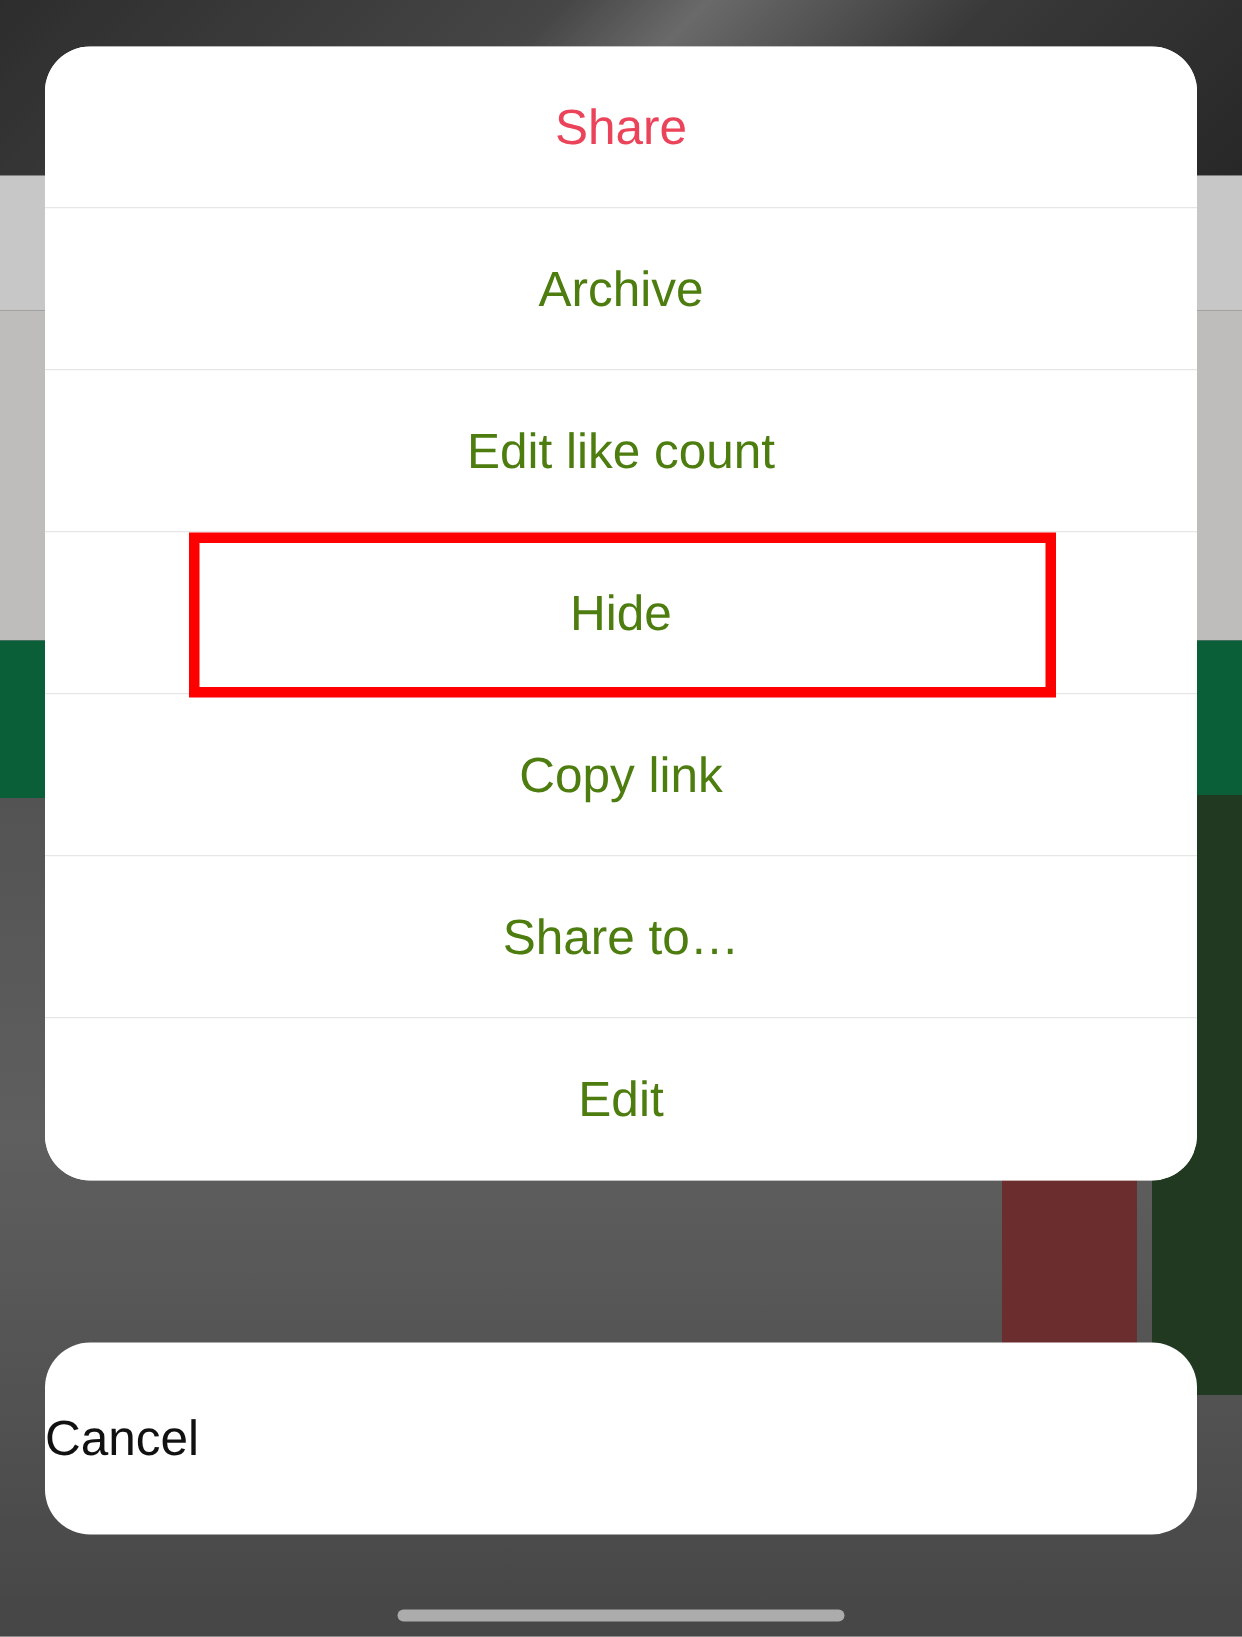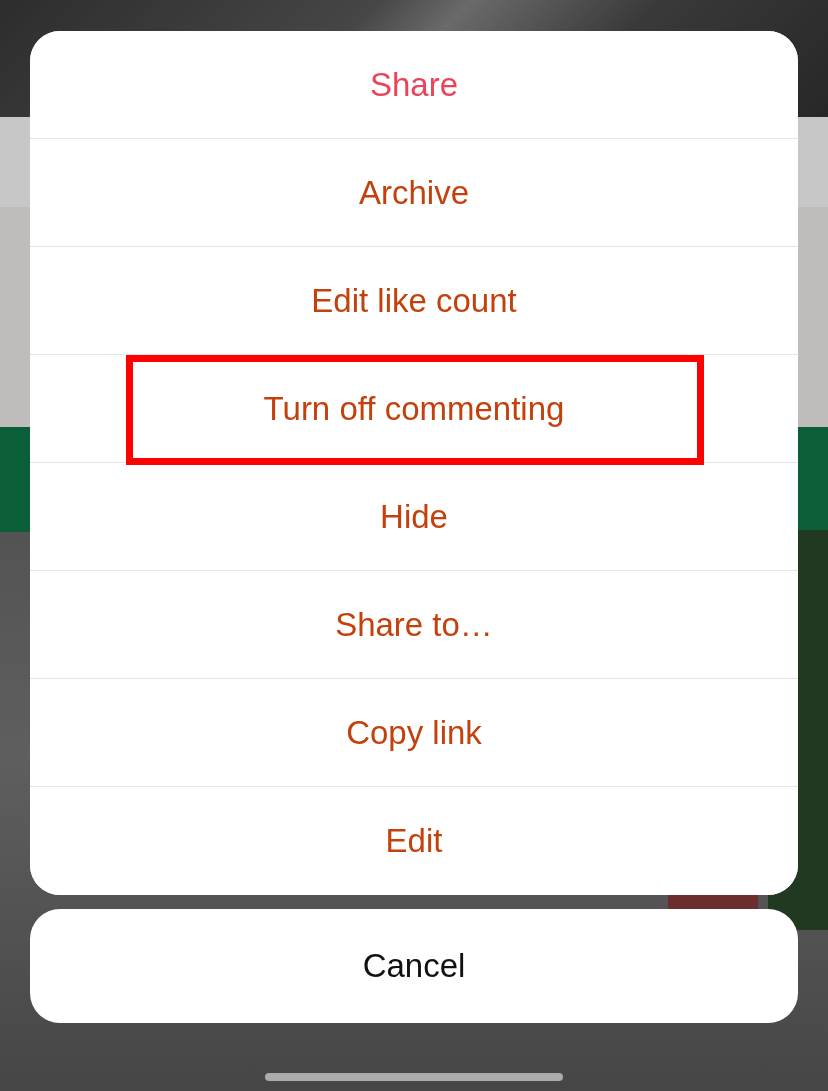--- a/index.html
+++ b/index.html
@@ -72,21 +72,21 @@
       background: #ffffff;
       border-radius: 30px;
       overflow: hidden;
     }
     .menu-item {
       height: 108px;
       display: flex;
       align-items: center;
       justify-content: center;
       font-size: 33px;
-      color: #c2410c;
+      color: #4d7c0f;
       border-bottom: 1px solid #e6e6e6;
       cursor: pointer;
       background: #ffffff;
       position: relative;
     }
     .menu-item:last-child {
       border-bottom: none;
     }
     .menu-item.destructive {
       color: #eb445a;
@@ -99,26 +99,25 @@
       width: 578px;
       top: 355px;
       height: 110px;
       z-index: 50;
     }
     .cancel-btn {
       position: absolute;
       left: 30px;
       right: 30px;
       bottom: 68px;
-      height: 114px;
+      height: 128px;
       background: #ffffff;
       border-radius: 30px;
       display: flex;
       align-items: center;
-      justify-content: center;
       font-size: 33px;
       color: #111111;
       cursor: pointer;
     }
     .home-indicator {
       position: absolute;
       bottom: 10px;
       left: 50%;
       transform: translateX(-50%);
       width: 298px;
@@ -145,30 +144,27 @@
   <div class="menu-item destructive">
     <span>Share</span>
   </div>
   <div class="menu-item">
     <span>Archive</span>
   </div>
   <div class="menu-item">
     <span>Edit like count</span>
   </div>
   <div class="menu-item">
-    <span>Turn off commenting</span>
-  </div>
-  <div class="menu-item">
     <span>Hide</span>
   </div>
   <div class="menu-item">
-    <span>Share to…</span>
+    <span>Copy link</span>
   </div>
   <div class="menu-item">
-    <span>Copy link</span>
+    <span>Share to…</span>
   </div>
   <div class="menu-item">
     <span>Edit</span>
   </div>
 </div>
 
 <div class="highlight-box"></div>
 
 <div class="cancel-btn">
   <span>Cancel</span>

